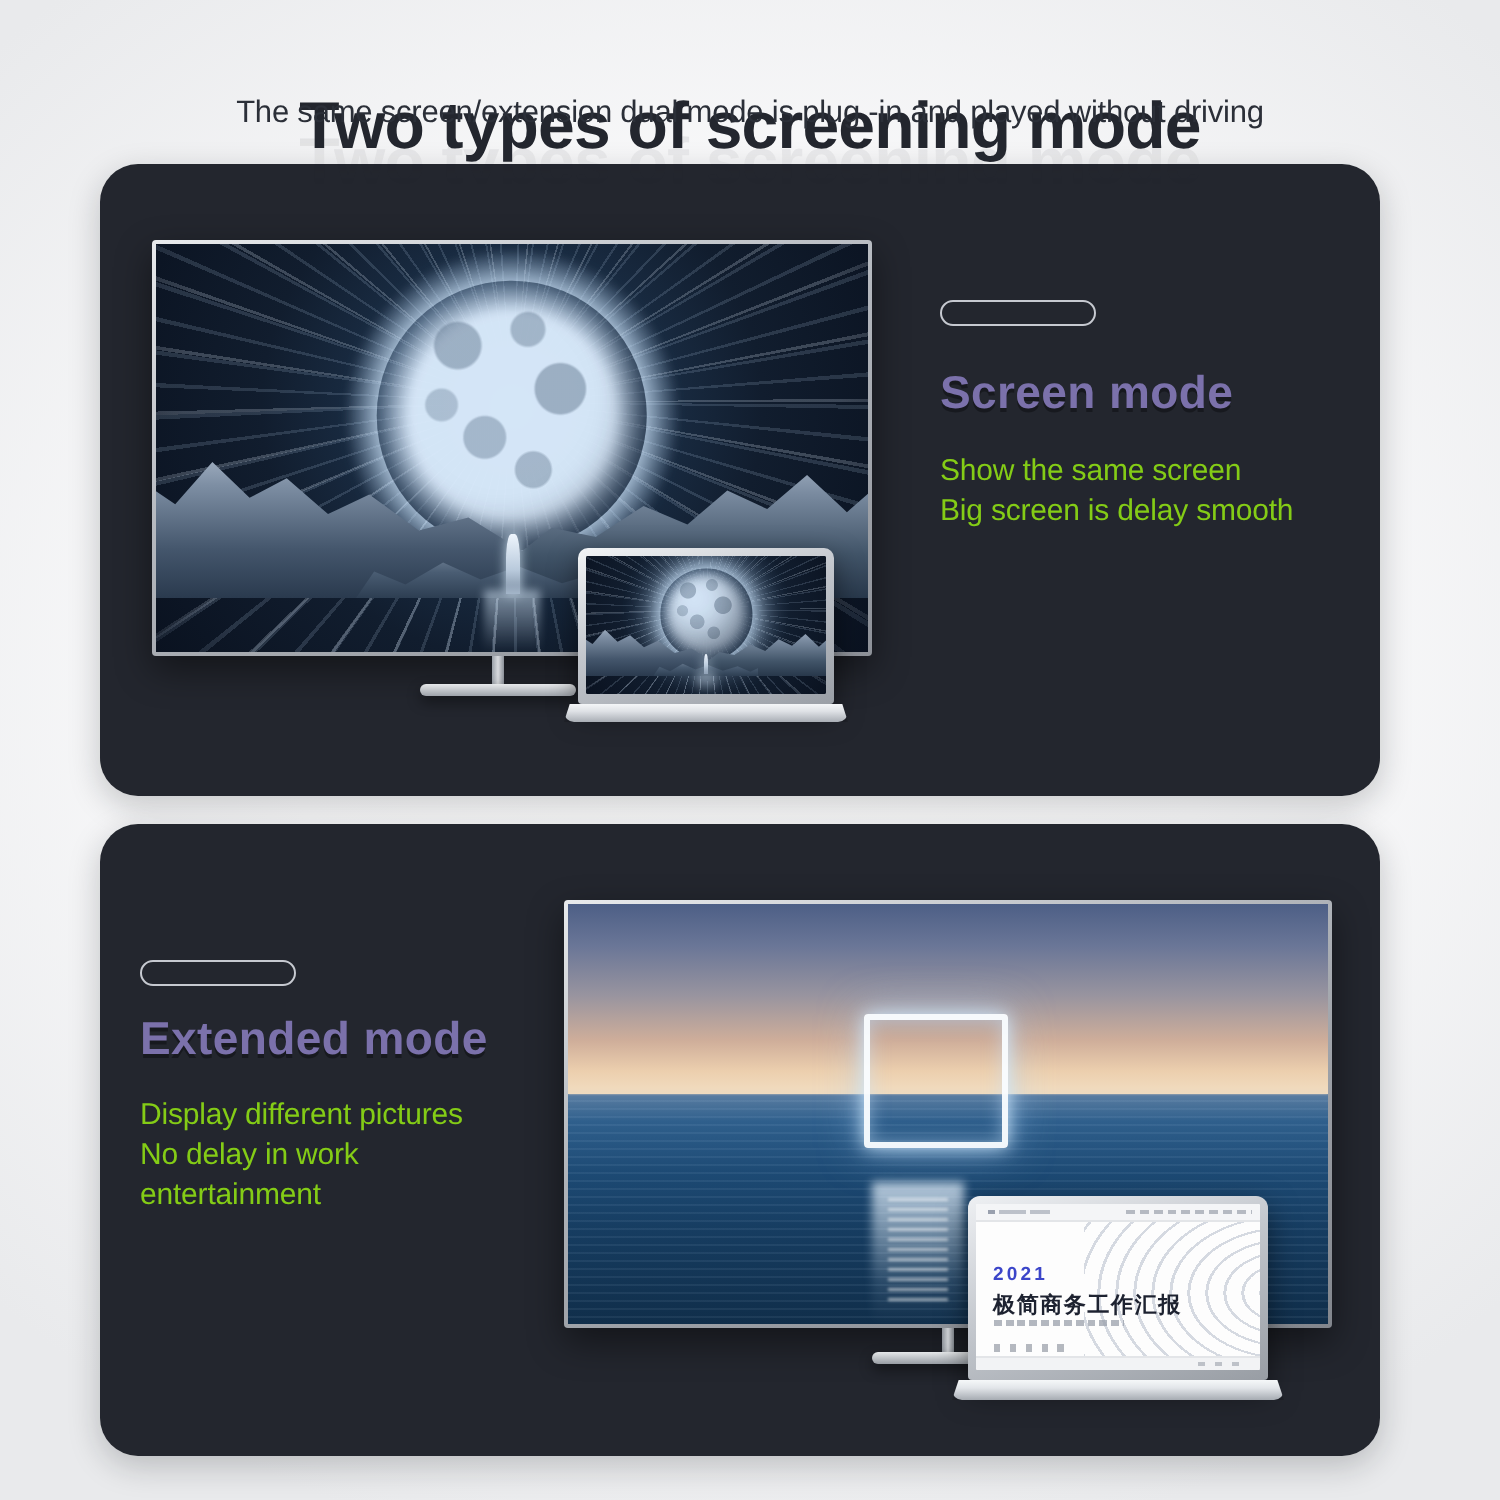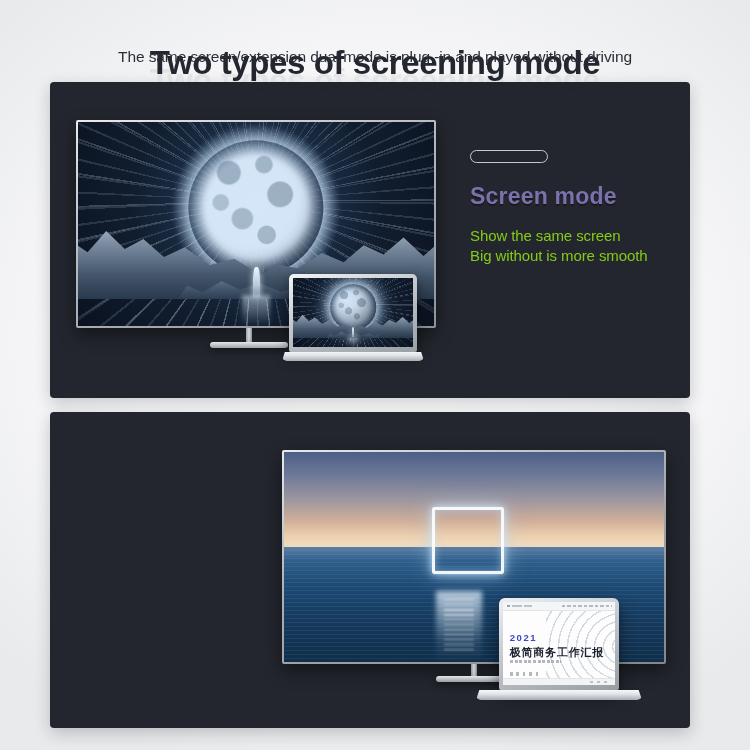--- a/index.html
+++ b/index.html
@@ -66,21 +66,21 @@
     letter-spacing: -0.1px;
     z-index: 3;
   }
 
   
   .card {
     position: absolute;
     left: 50px;
     width: 640px;
     background: #23262e;
-    border-radius: 4px;
+    border-radius: 19px;
     overflow: hidden;
     box-shadow: 0 5px 16px rgba(20,22,28,0.22);
   }
   .card-1 { top: 82px;  height: 316px; }
   .card-2 { top: 412px; height: 316px; }
 
   
   .pill {
     width: 78px;
     height: 13px;
@@ -378,21 +378,21 @@
   }
 
   
   .lap2 {
     position: absolute;
     left: 426px;
     top: 186px;
     width: 166px;
   }
   .lap2-lid {
-    width: 120px; height: 92px;
+    width: 150px; height: 92px;
     margin: 0 auto;
     background: linear-gradient(160deg,#eef0f3,#c4c8ce 45%,#989da4);
     border-radius: 6px 6px 2px 2px;
     padding: 4px 4px 5px 4px;
     box-shadow: 0 6px 15px rgba(0,0,0,0.5);
   }
   .lap2-screen {
     width: 100%; height: 100%;
     position: relative;
     overflow: hidden;
@@ -532,27 +532,36 @@
       </div>
     </div>
     <div class="lap1-base"></div>
   </div>
 
   <div class="c1-text">
     <div class="pill"></div>
     <div class="mode-title">Screen mode</div>
     <div class="mode-desc">
       <div>Show the same screen</div>
-      <div>Big without is more smooth</div>
+      <div>Big screen is delay smooth</div>
     </div>
   </div>
 </div>
 
 <div class="card card-2">
 
+  <div class="c2-text">
+    <div class="pill"></div>
+    <div class="mode-title">Extended mode</div>
+    <div class="mode-desc">
+      <div>Display different pictures</div>
+      <div>No delay in work</div>
+      <div>entertainment</div>
+    </div>
+  </div>
 
   <div class="tv2">
     <div class="tv2-screen">
       <div class="ocean-scene">
         <div class="ocean-sky"></div>
         <div class="ocean-water"></div>
         <div class="ocean-waves"></div>
         <div class="ocean-horizon"></div>
         <div class="moon-path"></div>
         <div class="moon-path-dots"></div>

